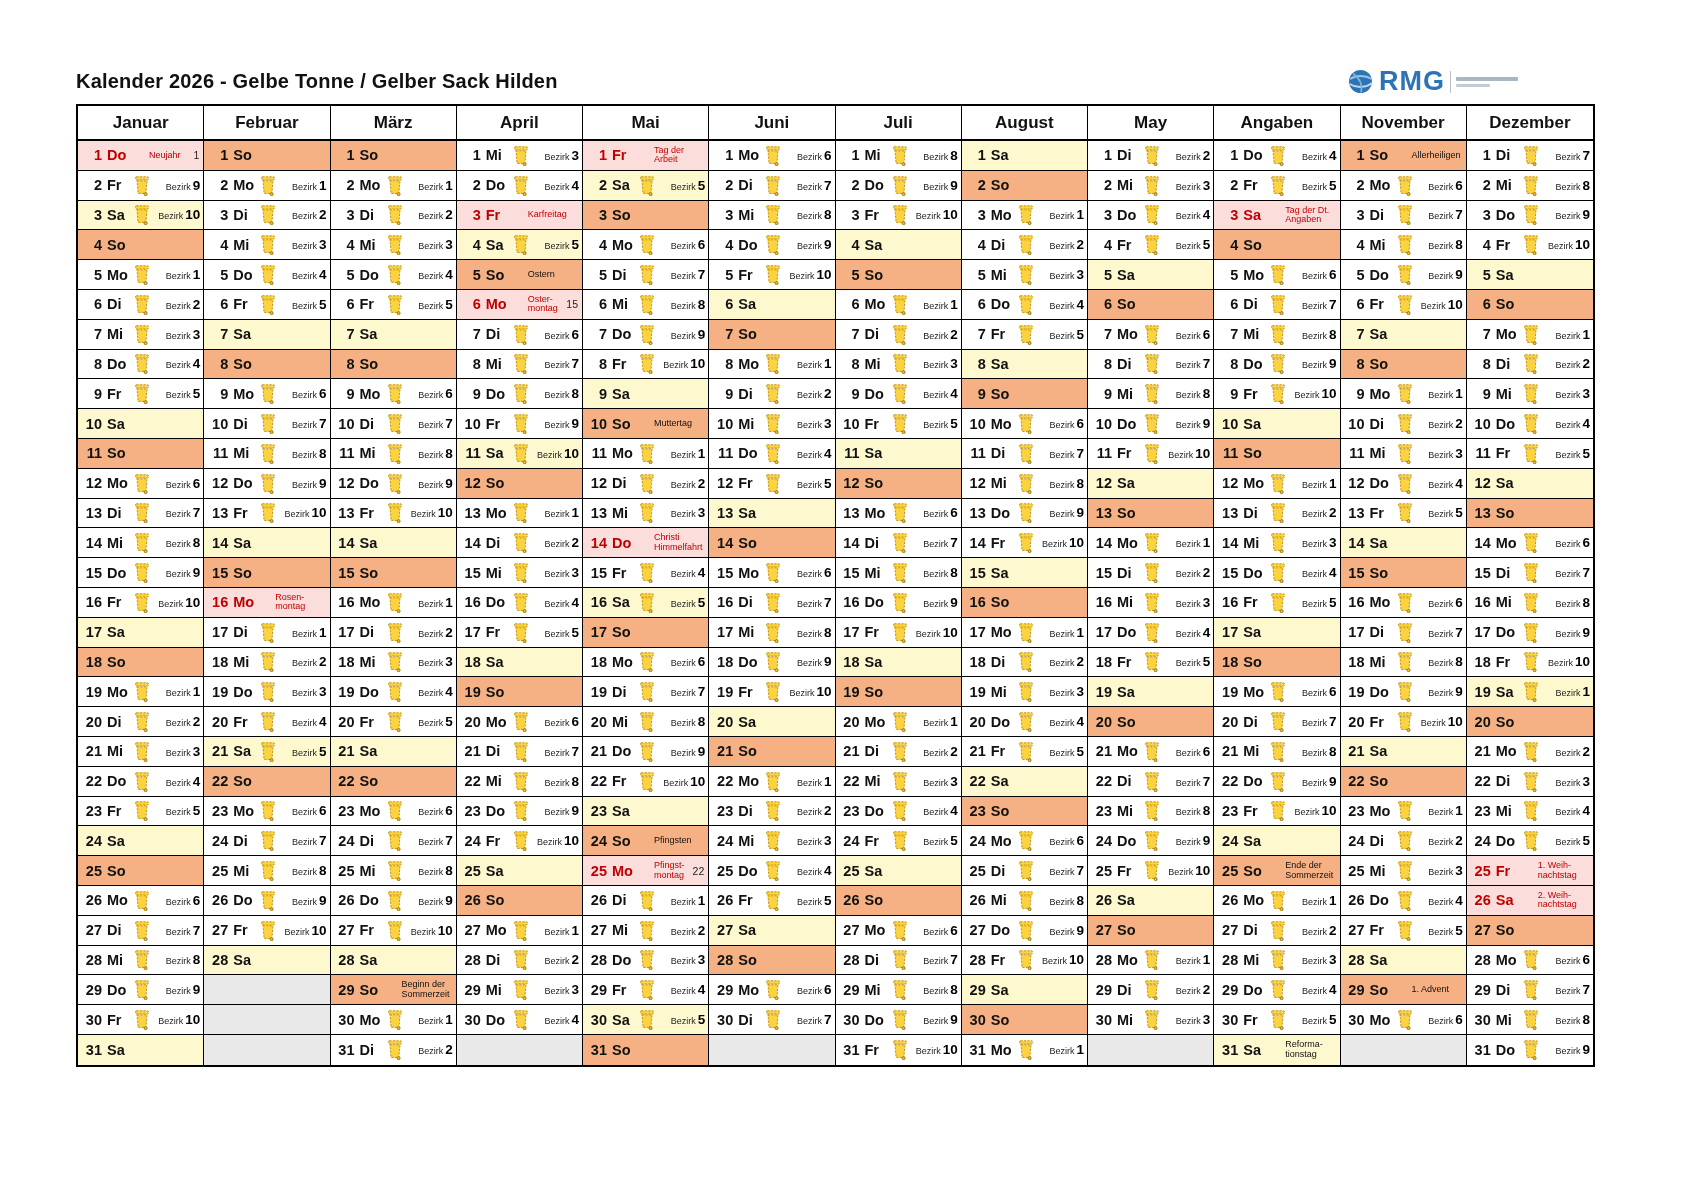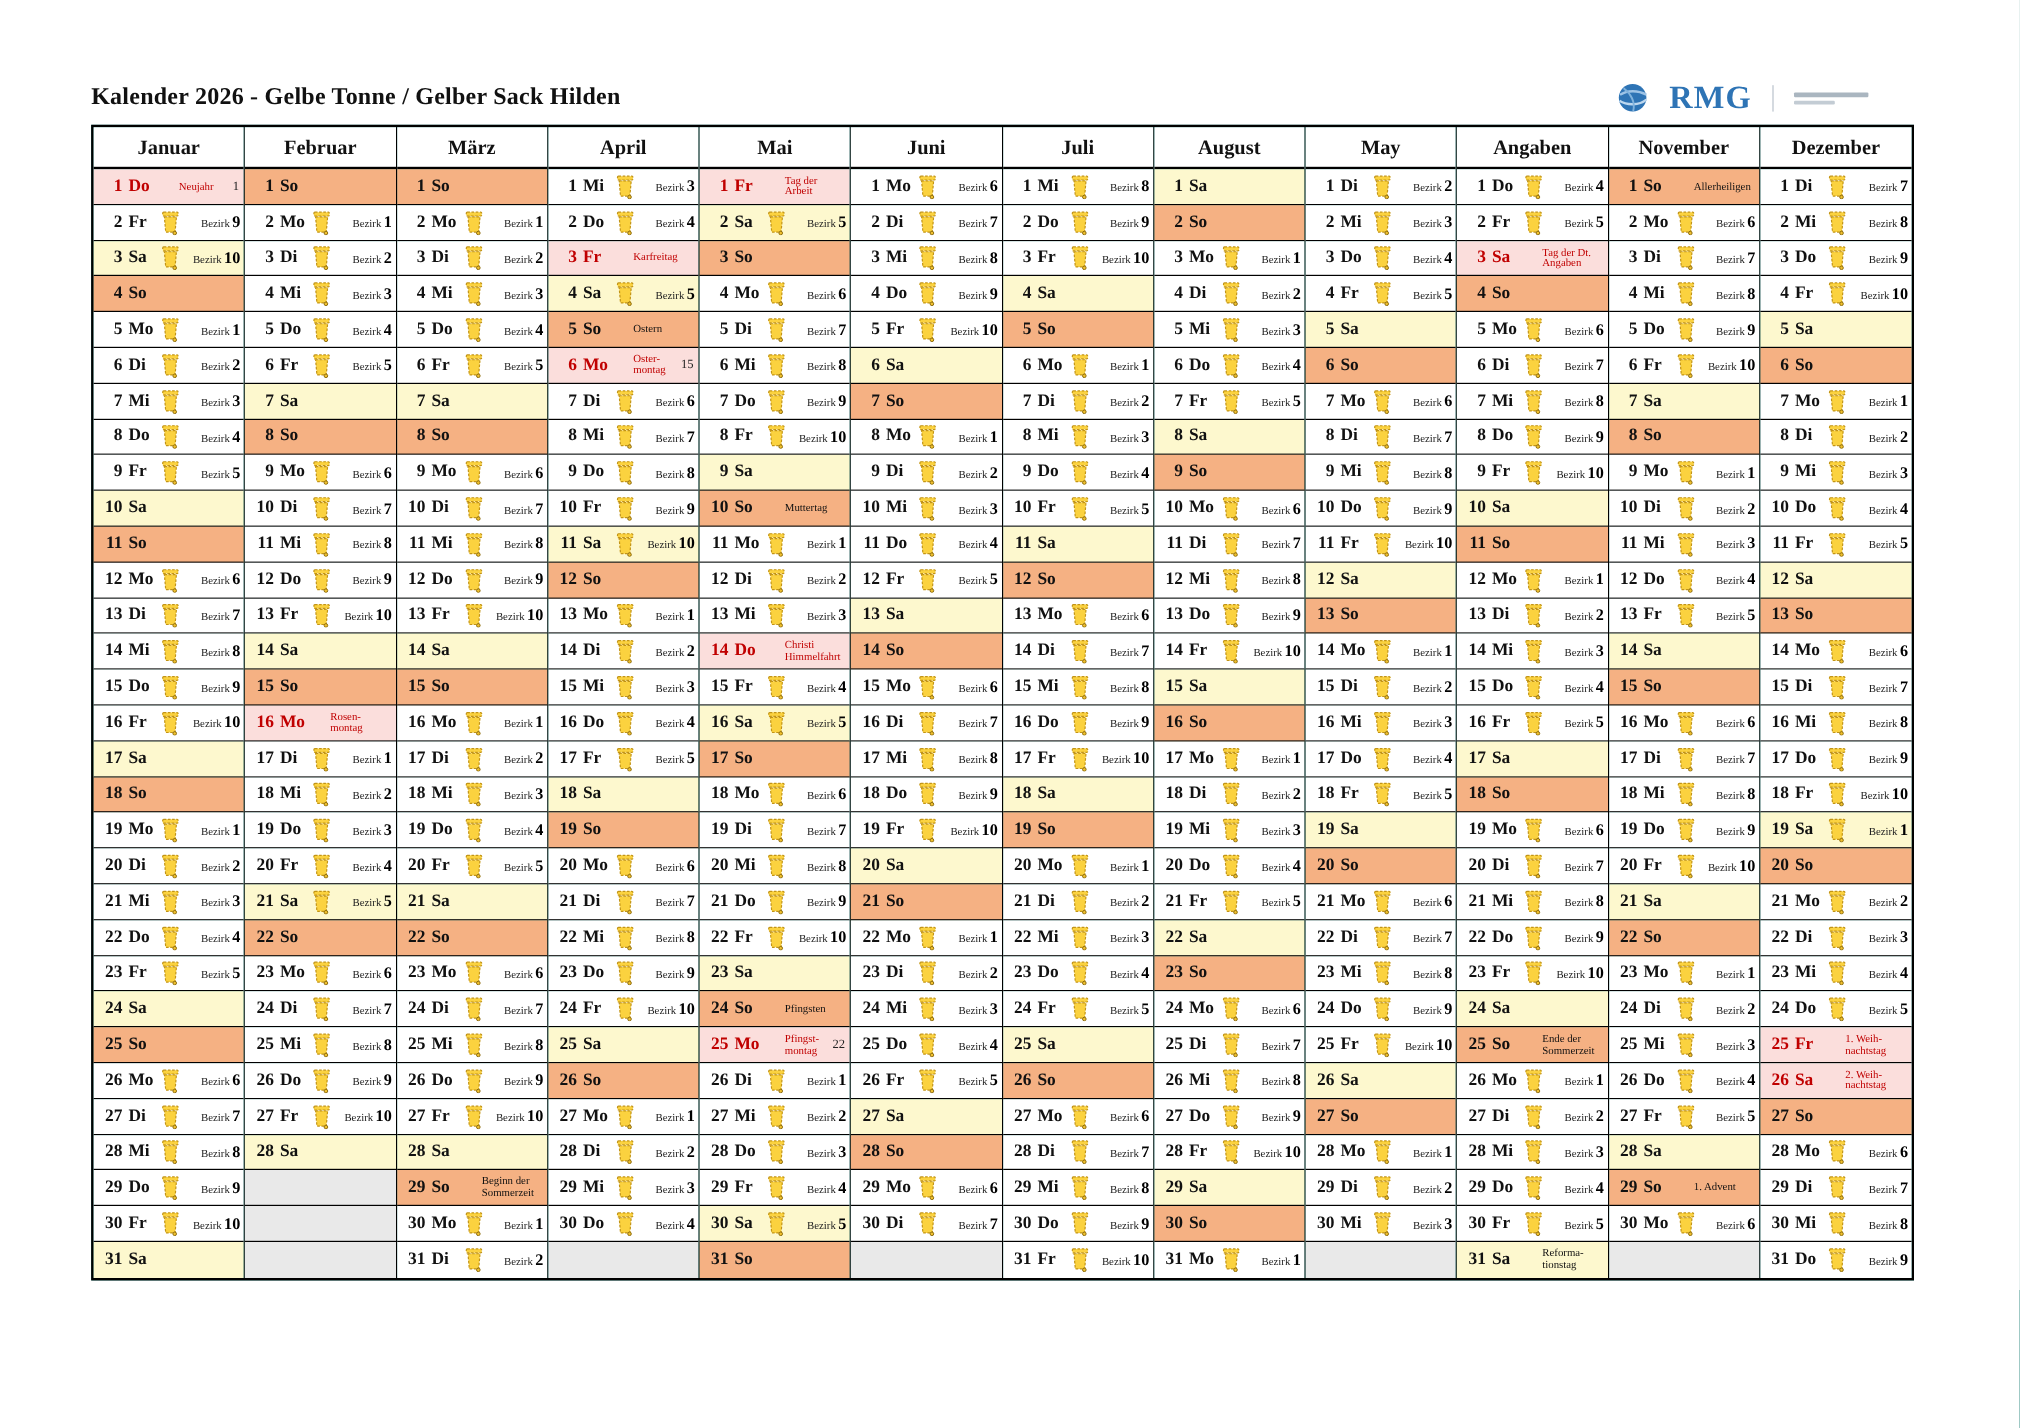--- a/index.html
+++ b/index.html
@@ -1,28 +1,28 @@
 <!DOCTYPE html>
 <html style="--saturday-bg: #fdf8ce; --sunday-bg: #f5b183; --holiday-bg: #fbdedc; --holiday-text: #c00000; --empty-bg: #e9e9e9; --bin-fill: #fbd23f; --bin-stroke: #c29416; --logo-blue: #2e74b5;"><head>
 <meta charset="utf-8">
 <style>
   html,body{margin:0;padding:0;background:#ffffff;}
   .page{position:relative;width:1683px;height:1075px;background:#ffffff;
-        font-family:Liberation Serif, serif;color:#111;overflow:hidden;}
+        font-family:Liberation Sans, sans-serif;color:#111;overflow:hidden;}
   .title{position:absolute;left:76px;top:70px;font-size:20px;font-weight:bold;letter-spacing:.2px;}
   
-  .logo{position:absolute;left:1347px;top:68px;display:flex;align-items:center;gap:17px;}
+  .logo{position:absolute;left:1347px;top:68px;display:flex;align-items:center;gap:5px;}
   .logo .rmg{font-size:27px;font-weight:800;color:var(--logo-blue,#2e74b5);letter-spacing:1px;line-height:1;}
   .logo .sep{width:1px;height:22px;background:#b9c2cc;}
   .logo .tag{display:flex;flex-direction:column;gap:3px;}
   .logo .tag .l1{width:62px;height:4px;background:#aab6c0;border-radius:1px;}
   .logo .tag .l2{width:34px;height:3px;background:#c3ccd4;border-radius:1px;}
   
   .table{position:absolute;left:76px;top:104px;width:1515px;border:2px solid #000;
-         display:grid;grid-template-columns:repeat(12,1fr);background:#0f766e;}
+         display:grid;grid-template-columns:repeat(12,1fr);background:#000000;}
   .mcol{border-right:1px solid #000;min-width:0;}
   .mcol:last-child{border-right:none;}
   .mhead{height:33px;line-height:33px;text-align:center;font-weight:bold;font-size:17px;
          border-bottom:2px solid #000;background:#fff;}
   .cell{height:29.8px;display:flex;align-items:center;border-bottom:1px solid #000;
         overflow:hidden;background:#fff;box-sizing:border-box;}
   .mcol .cell:last-child{border-bottom:none;}
   .cell.sa{background:var(--saturday-bg,#fdf8ce);}
   .cell.so{background:var(--sunday-bg,#f5b183);}
   .cell.hol{background:var(--holiday-bg,#fbdedc);}

